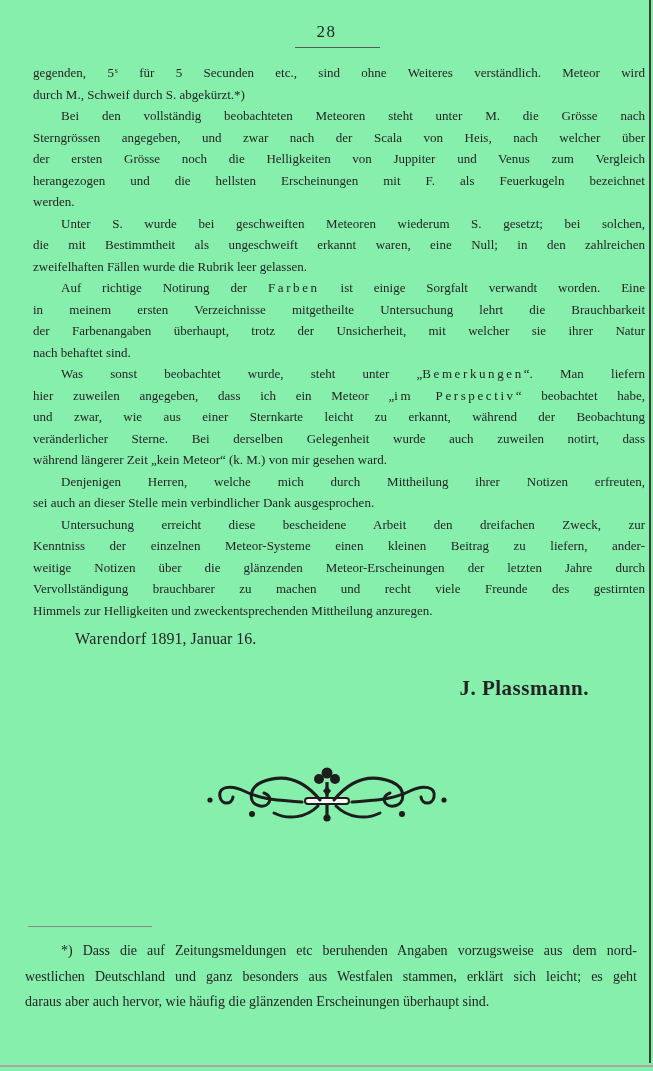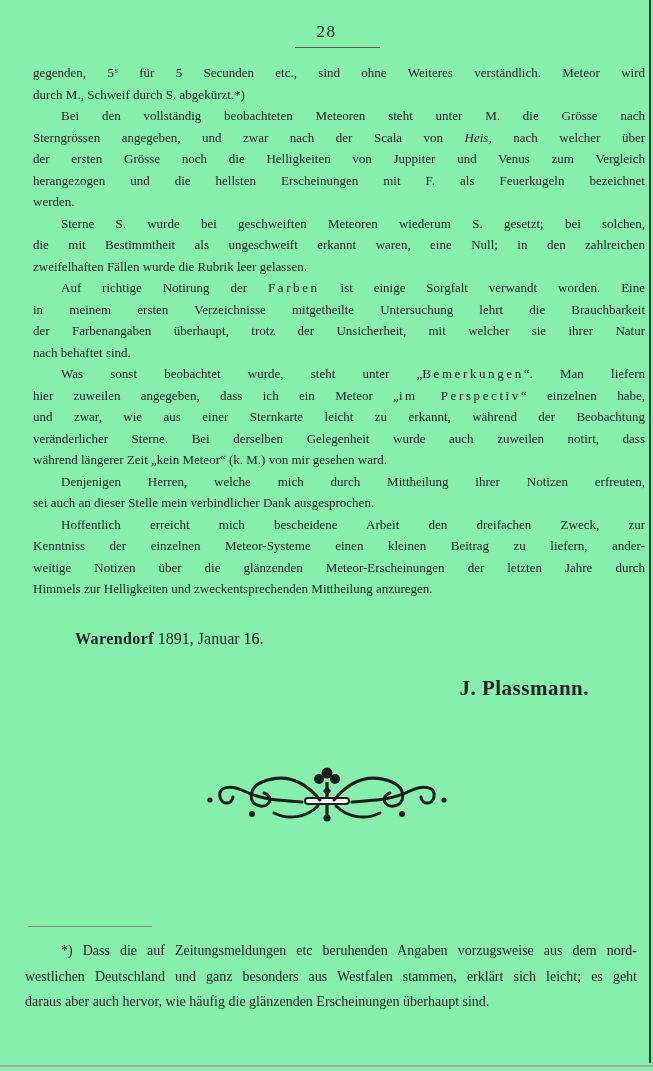--- a/index.html
+++ b/index.html
@@ -32,28 +32,28 @@
   }
   .para { margin: 0; }
   .line {
     text-align: justify;
     text-align-last: justify;
     white-space: normal;
   }
   .line.last { text-align-last: left; }
   .para.indent .line:first-child { text-indent: 28px; }
   .spaced { letter-spacing: 2.6px; }
-  .italic { font-style: italic; }
+  .italic { }
   .sup { font-size: 0.62em; vertical-align: 0.5em; margin-left: 0.1em; }
   
   .dateline {
     position: absolute; top: 630px; left: 75px;
     font-size: 16px;
   }
-  .dateline .place { font-weight: bold; letter-spacing: 0.4px; }
+  .dateline .place { font-weight: normal; letter-spacing: 0.4px; }
   .signature {
     position: absolute; top: 676px; right: 64px;
     font-size: 21px; font-weight: bold; letter-spacing: 0.5px;
   }
   
   .ornament {
     position: absolute; top: 760px; left: 0; right: 0;
     text-align: center;
   }
   .ornament svg { display: inline-block; }
@@ -91,45 +91,46 @@
         <div class="line last"><span>durch M., Schweif durch S. abgekürzt.*)</span></div>
       </div>
       <div class="para indent">
         <div class="line"><span>Bei den vollständig beobachteten Meteoren steht unter M. die Grösse nach</span></div>
         <div class="line"><span>Sterngrössen angegeben, und zwar nach der Scala von </span><span class="italic">Heis</span><span>, nach welcher über</span></div>
         <div class="line"><span>der ersten Grösse noch die Helligkeiten von Juppiter und Venus zum Vergleich</span></div>
         <div class="line"><span>herangezogen und die hellsten Erscheinungen mit F. als Feuerkugeln bezeichnet</span></div>
         <div class="line last"><span>werden.</span></div>
       </div>
       <div class="para indent">
-        <div class="line"><span>Sterne S. wurde bei geschweiften Meteoren wiederum S. gesetzt; bei solchen,</span></div>
+        <div class="line"><span>Unter S. wurde bei geschweiften Meteoren wiederum S. gesetzt; bei solchen,</span></div>
         <div class="line"><span>die mit Bestimmtheit als ungeschweift erkannt waren, eine Null; in den zahlreichen</span></div>
         <div class="line last"><span>zweifelhaften Fällen wurde die Rubrik leer gelassen.</span></div>
       </div>
       <div class="para indent">
         <div class="line"><span>Auf richtige Notirung der </span><span class="spaced">Farben</span><span> ist einige Sorgfalt verwandt worden. Eine</span></div>
         <div class="line"><span>in meinem ersten Verzeichnisse mitgetheilte Untersuchung lehrt die Brauchbarkeit</span></div>
         <div class="line"><span>der Farbenangaben überhaupt, trotz der Unsicherheit, mit welcher sie ihrer Natur</span></div>
         <div class="line last"><span>nach behaftet sind.</span></div>
       </div>
       <div class="para indent">
         <div class="line"><span>Was sonst beobachtet wurde, steht unter „</span><span class="spaced">Bemerkungen</span><span>“.  Man liefern</span></div>
-        <div class="line"><span>hier zuweilen angegeben, dass ich ein Meteor „</span><span class="spaced">im Perspectiv</span><span>“ einzelnen habe,</span></div>
+        <div class="line"><span>hier zuweilen angegeben, dass ich ein Meteor „</span><span class="spaced">im Perspectiv</span><span>“ beobachtet habe,</span></div>
         <div class="line"><span>und zwar, wie aus einer Sternkarte leicht zu erkannt, während der Beobachtung</span></div>
         <div class="line"><span>veränderlicher Sterne. Bei derselben Gelegenheit wurde auch zuweilen notirt, dass</span></div>
         <div class="line last"><span>während längerer Zeit „kein Meteor“ (k. M.) von mir gesehen ward.</span></div>
       </div>
       <div class="para indent">
         <div class="line"><span>Denjenigen Herren, welche mich durch Mittheilung ihrer Notizen erfreuten,</span></div>
         <div class="line last"><span>sei auch an dieser Stelle mein verbindlicher Dank ausgesprochen.</span></div>
       </div>
       <div class="para indent">
-        <div class="line"><span>Hoffentlich erreicht mich bescheidene Arbeit den dreifachen Zweck, zur</span></div>
+        <div class="line"><span>Untersuchung erreicht diese bescheidene Arbeit den dreifachen Zweck, zur</span></div>
         <div class="line"><span>Kenntniss der einzelnen Meteor-Systeme einen kleinen Beitrag zu liefern, ander-</span></div>
         <div class="line"><span>weitige Notizen über die glänzenden Meteor-Erscheinungen der letzten Jahre durch</span></div>
+        <div class="line"><span>Vervollständigung brauchbarer zu machen und recht viele Freunde des gestirnten</span></div>
         <div class="line last"><span>Himmels zur Helligkeiten und zweckentsprechenden Mittheilung anzuregen.</span></div>
       </div>
     </div>
 
   <div class="dateline">
     <span class="place">Warendorf</span><span> 1891, Januar 16.</span>
   </div>
 
   <div class="signature">J. Plassmann.</div>
 

